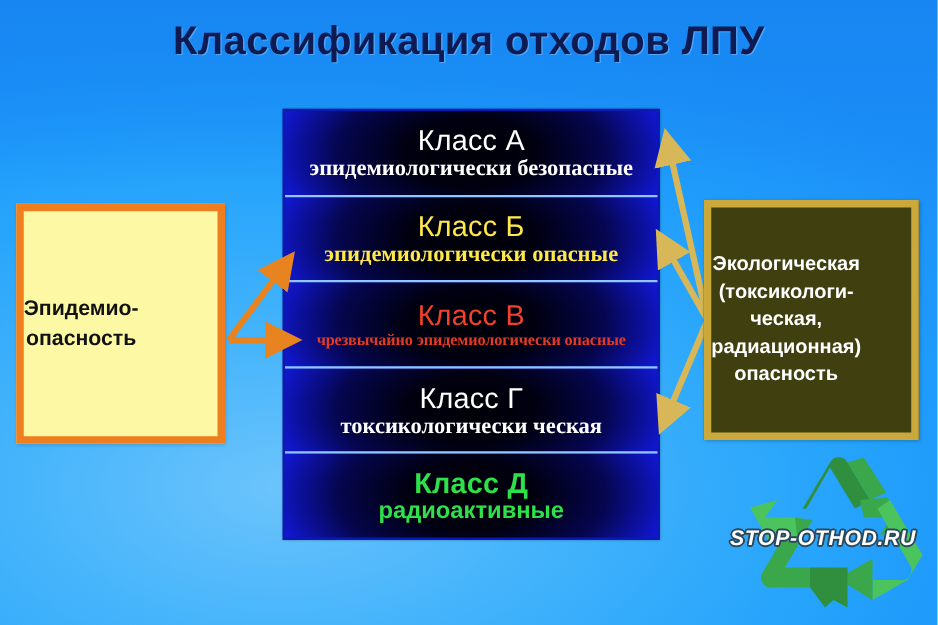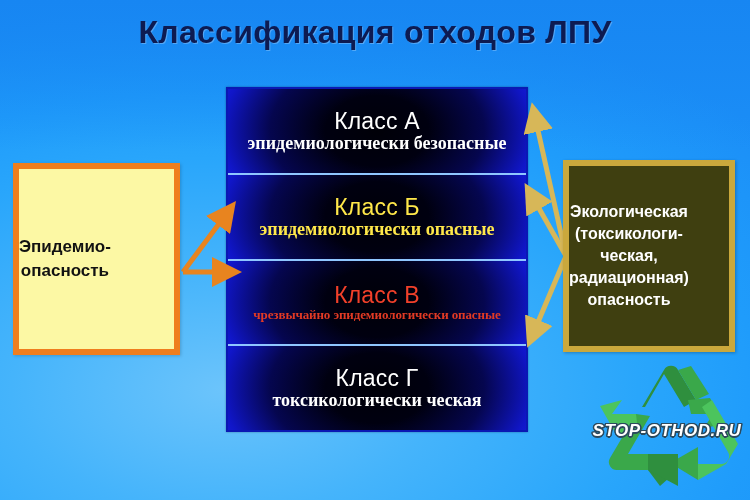--- a/index.html
+++ b/index.html
@@ -151,21 +151,21 @@
     width: 150px;
     height: 130px;
     z-index: 7;
   }
   .logo svg { display: block; }
   .logo-text {
     position: absolute;
     left: -8px;
     top: 59px;
     width: 166px;
-    text-align: center;
+    text-align: left;
     font-family: "Liberation Sans", sans-serif;
     font-weight: bold;
     font-style: italic;
     font-size: 17px;
     letter-spacing: 0.5px;
     color: #ffffff;
     -webkit-text-stroke: 2.2px #2c4a5e;
     paint-order: stroke fill;
     text-shadow:
       -1px -1px 0 #2c4a5e,  1px -1px 0 #2c4a5e,
@@ -218,20 +218,24 @@
     <div class="row red">
       <div class="class-label" style="color:#f2402a">Класс В</div>
       <div class="class-desc" style="color:#e23a24">чрезвычайно эпидемиологически опасные</div>
     </div>
 
     <div class="row">
       <div class="class-label" style="color:#ffffff">Класс Г</div>
       <div class="class-desc" style="color:#ffffff">токсикологически ческая</div>
     </div>
 
+    <div class="row green">
+      <div class="class-label" style="color:#2ee04a">Класс Д</div>
+      <div class="class-desc" style="color:#2ee04a">радиоактивные</div>
+    </div>
 
   </div>
 
   <div class="side-box box-left">
     <div>
       <span>Эпидемио-</span>
       <span>опасность</span>
     </div>
   </div>
 

